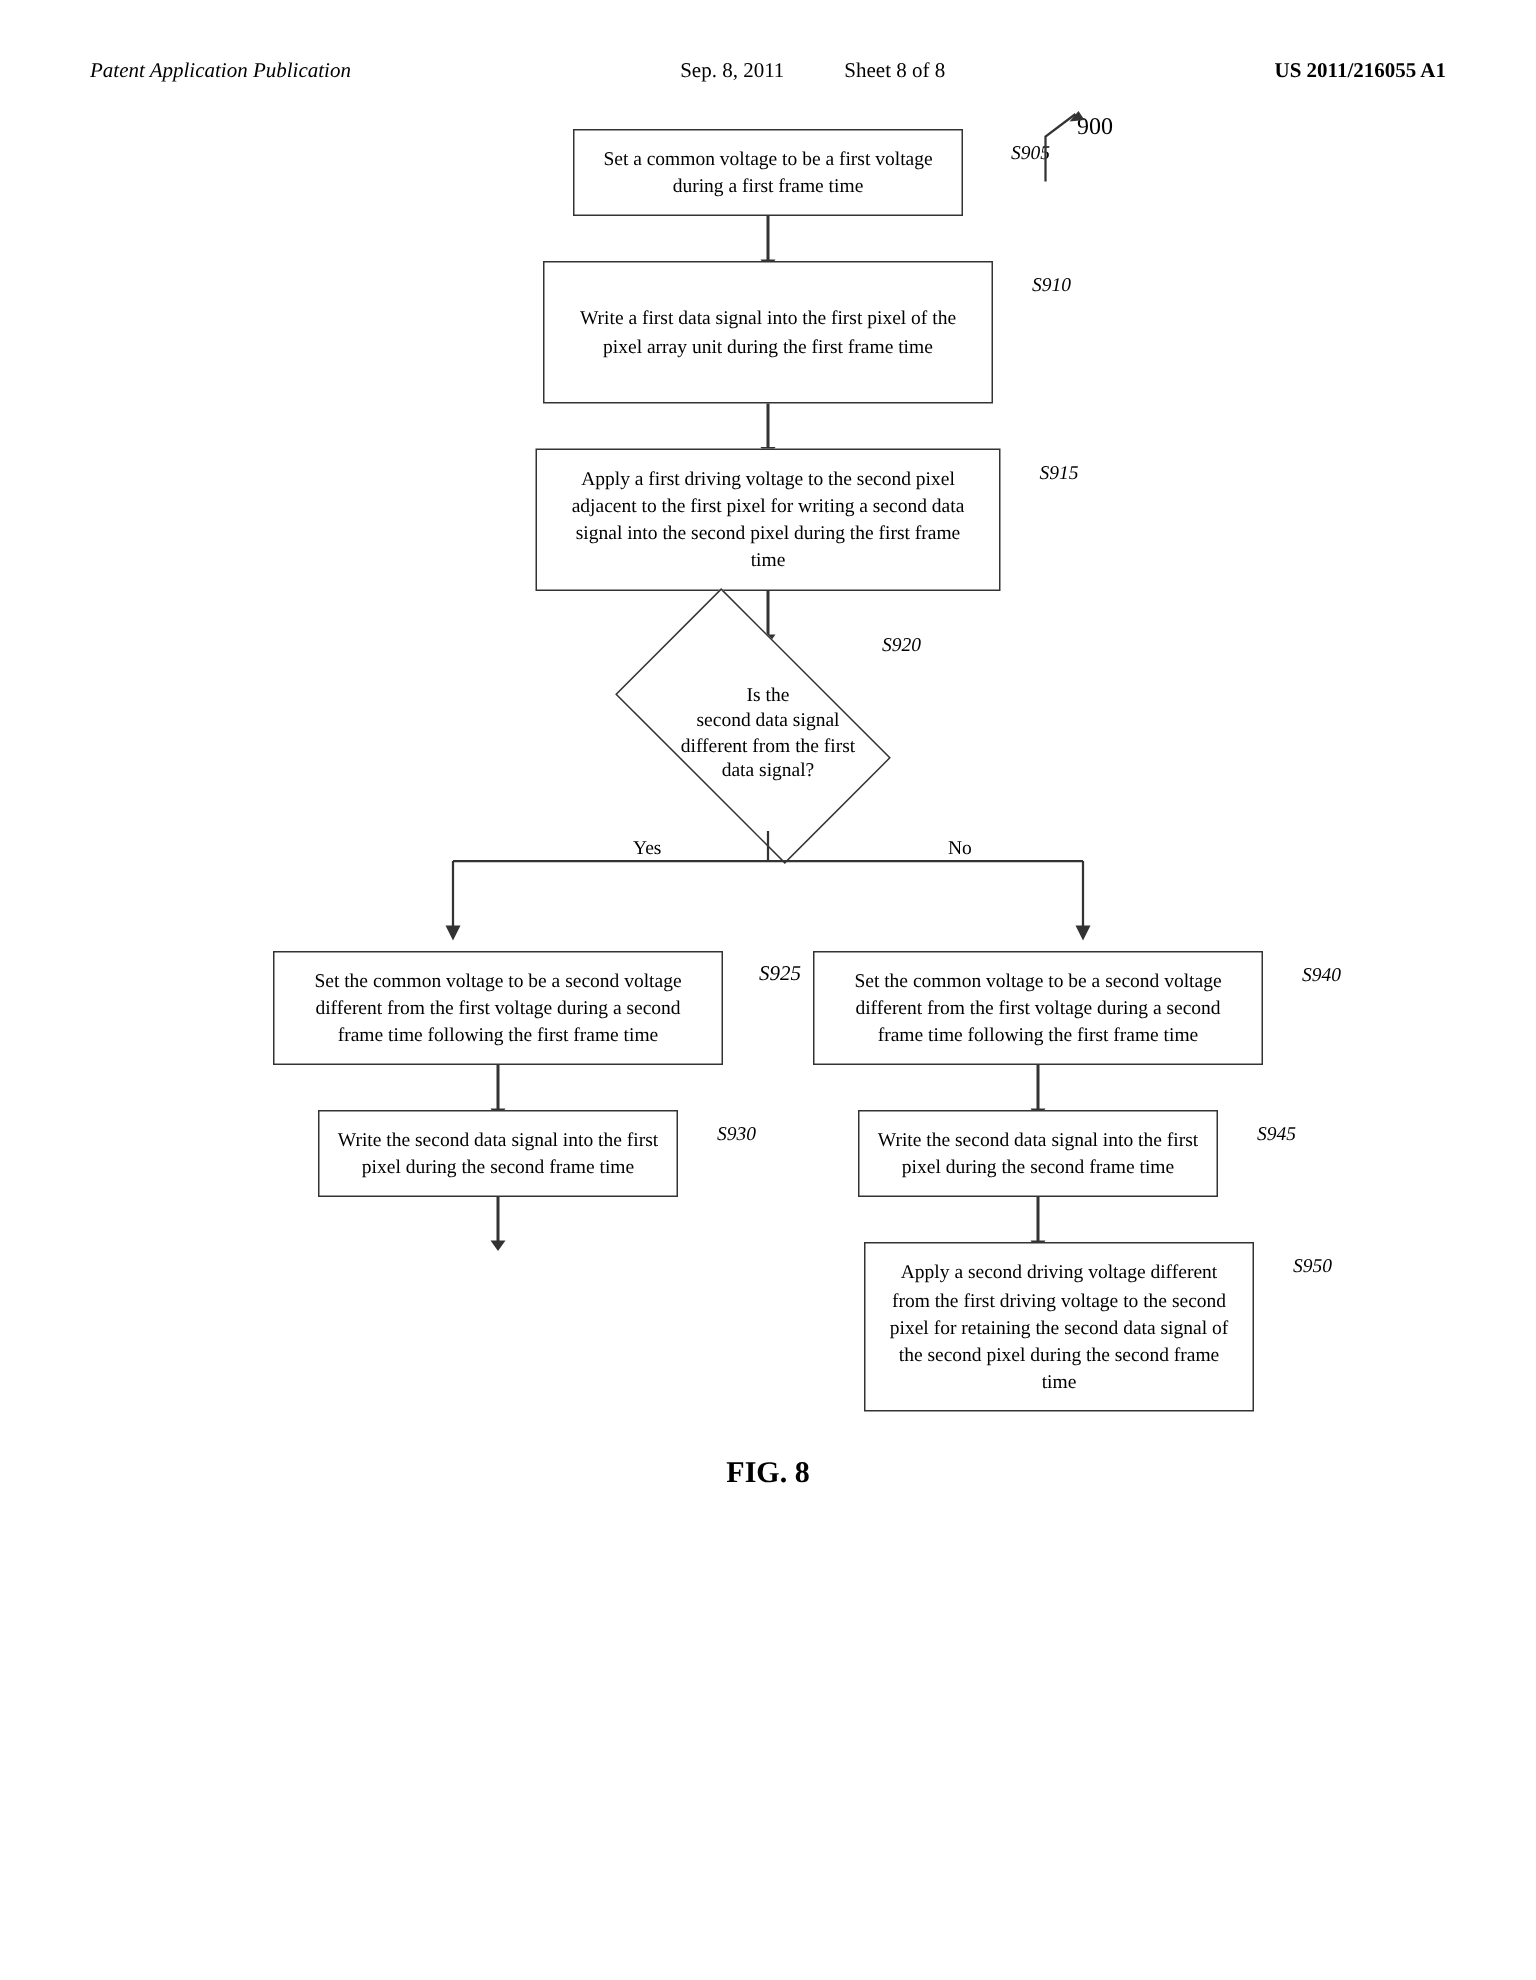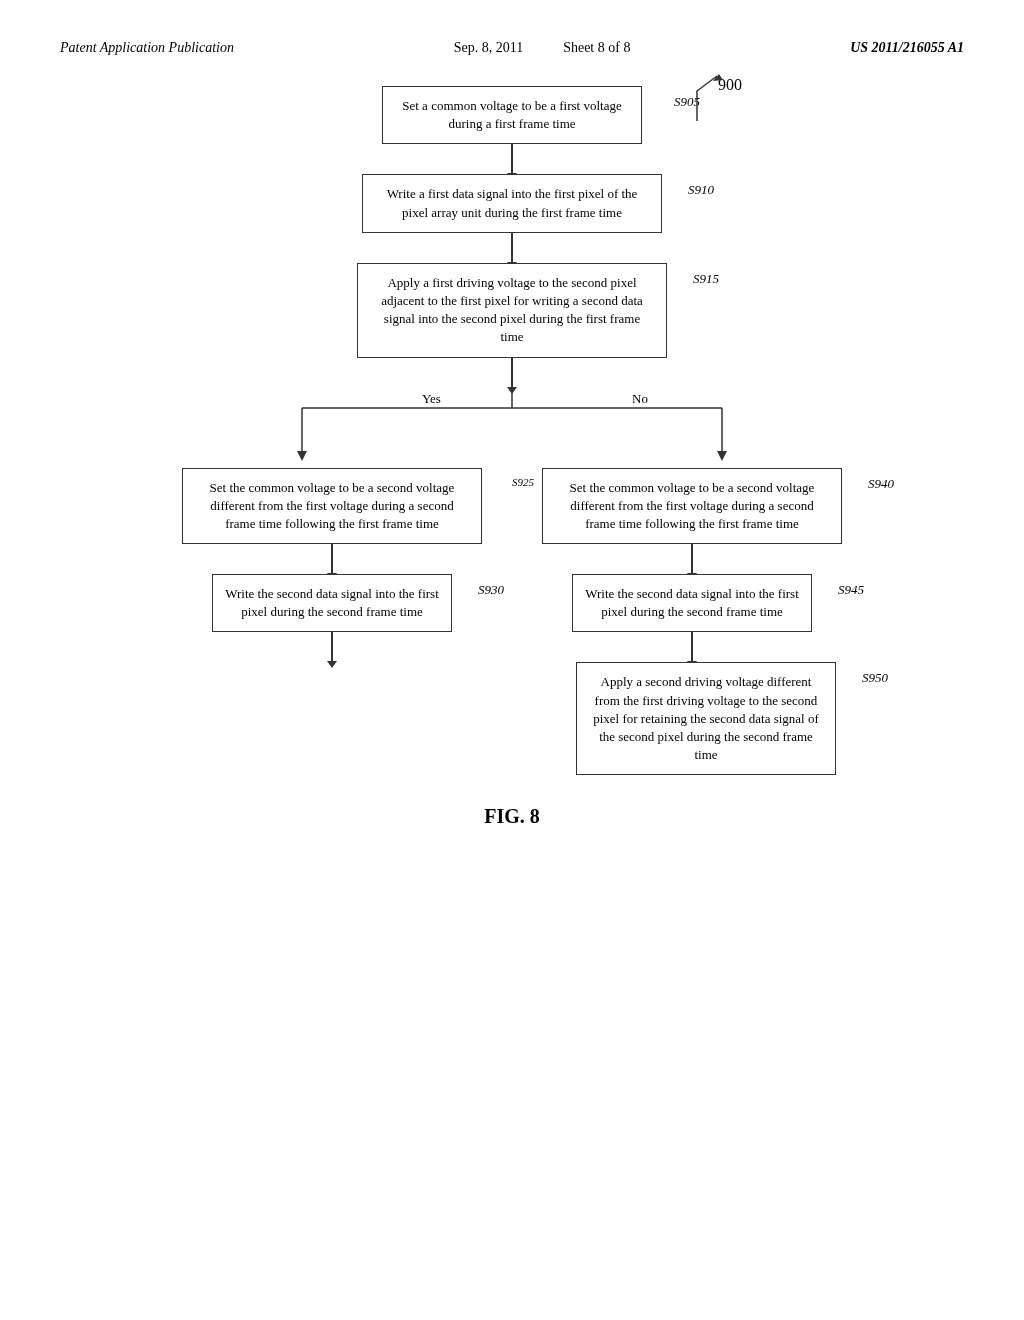--- a/index.html
+++ b/index.html
@@ -34,21 +34,20 @@
     }
 
     .header-center {
       display: flex;
       gap: 40px;
       text-align: right;
     }
 
     .header-right {
       font-weight: bold;
-      font-style: italic;
     }
 
     .diagram-container {
       display: flex;
       flex-direction: column;
       align-items: center;
       margin-top: 20px;
       position: relative;
     }
 
@@ -62,21 +61,21 @@
       position: relative;
     }
 
     .flow-box-top {
       width: 260px;
       padding: 10px 14px;
     }
 
     .flow-box-medium {
       width: 300px;
-      padding: 10px 14px;
+      padding: 28px 14px;
     }
 
     
     .arrow-down {
       width: 2px;
       height: 30px;
       background: #333;
       margin: 0 auto;
       position: relative;
     }
@@ -172,20 +171,27 @@
 
       <div style="position:relative; display:inline-block;">
         <div class="flow-box" style="width:310px; padding:10px 14px;">
           <span>Apply a first driving voltage to the second pixel adjacent to the first pixel for writing a second data signal into the second pixel during the first frame time</span>
         </div>
         <span style="position:absolute; right:-52px; top:8px; font-size:13px; font-style:italic;">S915</span>
       </div>
 
       <div class="arrow-down"></div>
 
+      <div style="position:relative; width:220px; height:130px; margin: 0 auto;">
+        <div style="position:absolute; top:10px; left:20px; width:160px; height:100px; border:1.5px solid #333; transform:rotate(45deg); background:#fff;"></div>
+        <div style="position:absolute; top:0; left:0; width:220px; height:130px; display:flex; flex-direction:column; align-items:center; justify-content:center; text-align:center; font-size:13px; line-height:1.3; z-index:2;">
+          <span style="font-style:italic; position:absolute; top:-2px; right:8px; font-size:13px;">S920</span>
+          <span>Is the<br>second data signal<br>different from the first<br>data signal?</span>
+        </div>
+      </div>
 
     </div>
 
     <div style="position:relative; width:760px; margin: 0 auto; margin-top: 0px;">
 
       <svg width="760" height="80" style="display:block;">
 
         <line x1="380" y1="0" x2="380" y2="20" stroke="#333" stroke-width="1.5"></line>
         <line x1="380" y1="20" x2="170" y2="20" stroke="#333" stroke-width="1.5"></line>
         <line x1="170" y1="20" x2="170" y2="65" stroke="#333" stroke-width="1.5"></line>
@@ -201,21 +207,21 @@
       </svg>
 
       <div class="two-col">
 
         <div class="col-left">
 
           <div style="position:relative; display:inline-block;">
             <div class="flow-box" style="width:300px; padding:10px 12px;">
               <span>Set the common voltage to be a second voltage different from the first voltage during a second frame time following the first frame time</span>
             </div>
-            <span style="position:absolute; right:-52px; top:8px; font-size:11px; font-style:italic;">S925</span>
+            <span style="position:absolute; right:-52px; top:8px; font-size:14px; font-style:italic;">S925</span>
           </div>
 
           <div class="arrow-down"></div>
 
           <div style="position:relative; display:inline-block;">
             <div class="flow-box" style="width:240px; padding:10px 12px;">
               <span>Write the second data signal into the first pixel during the second frame time</span>
             </div>
             <span style="position:absolute; right:-52px; top:8px; font-size:13px; font-style:italic;">S930</span>
           </div>

